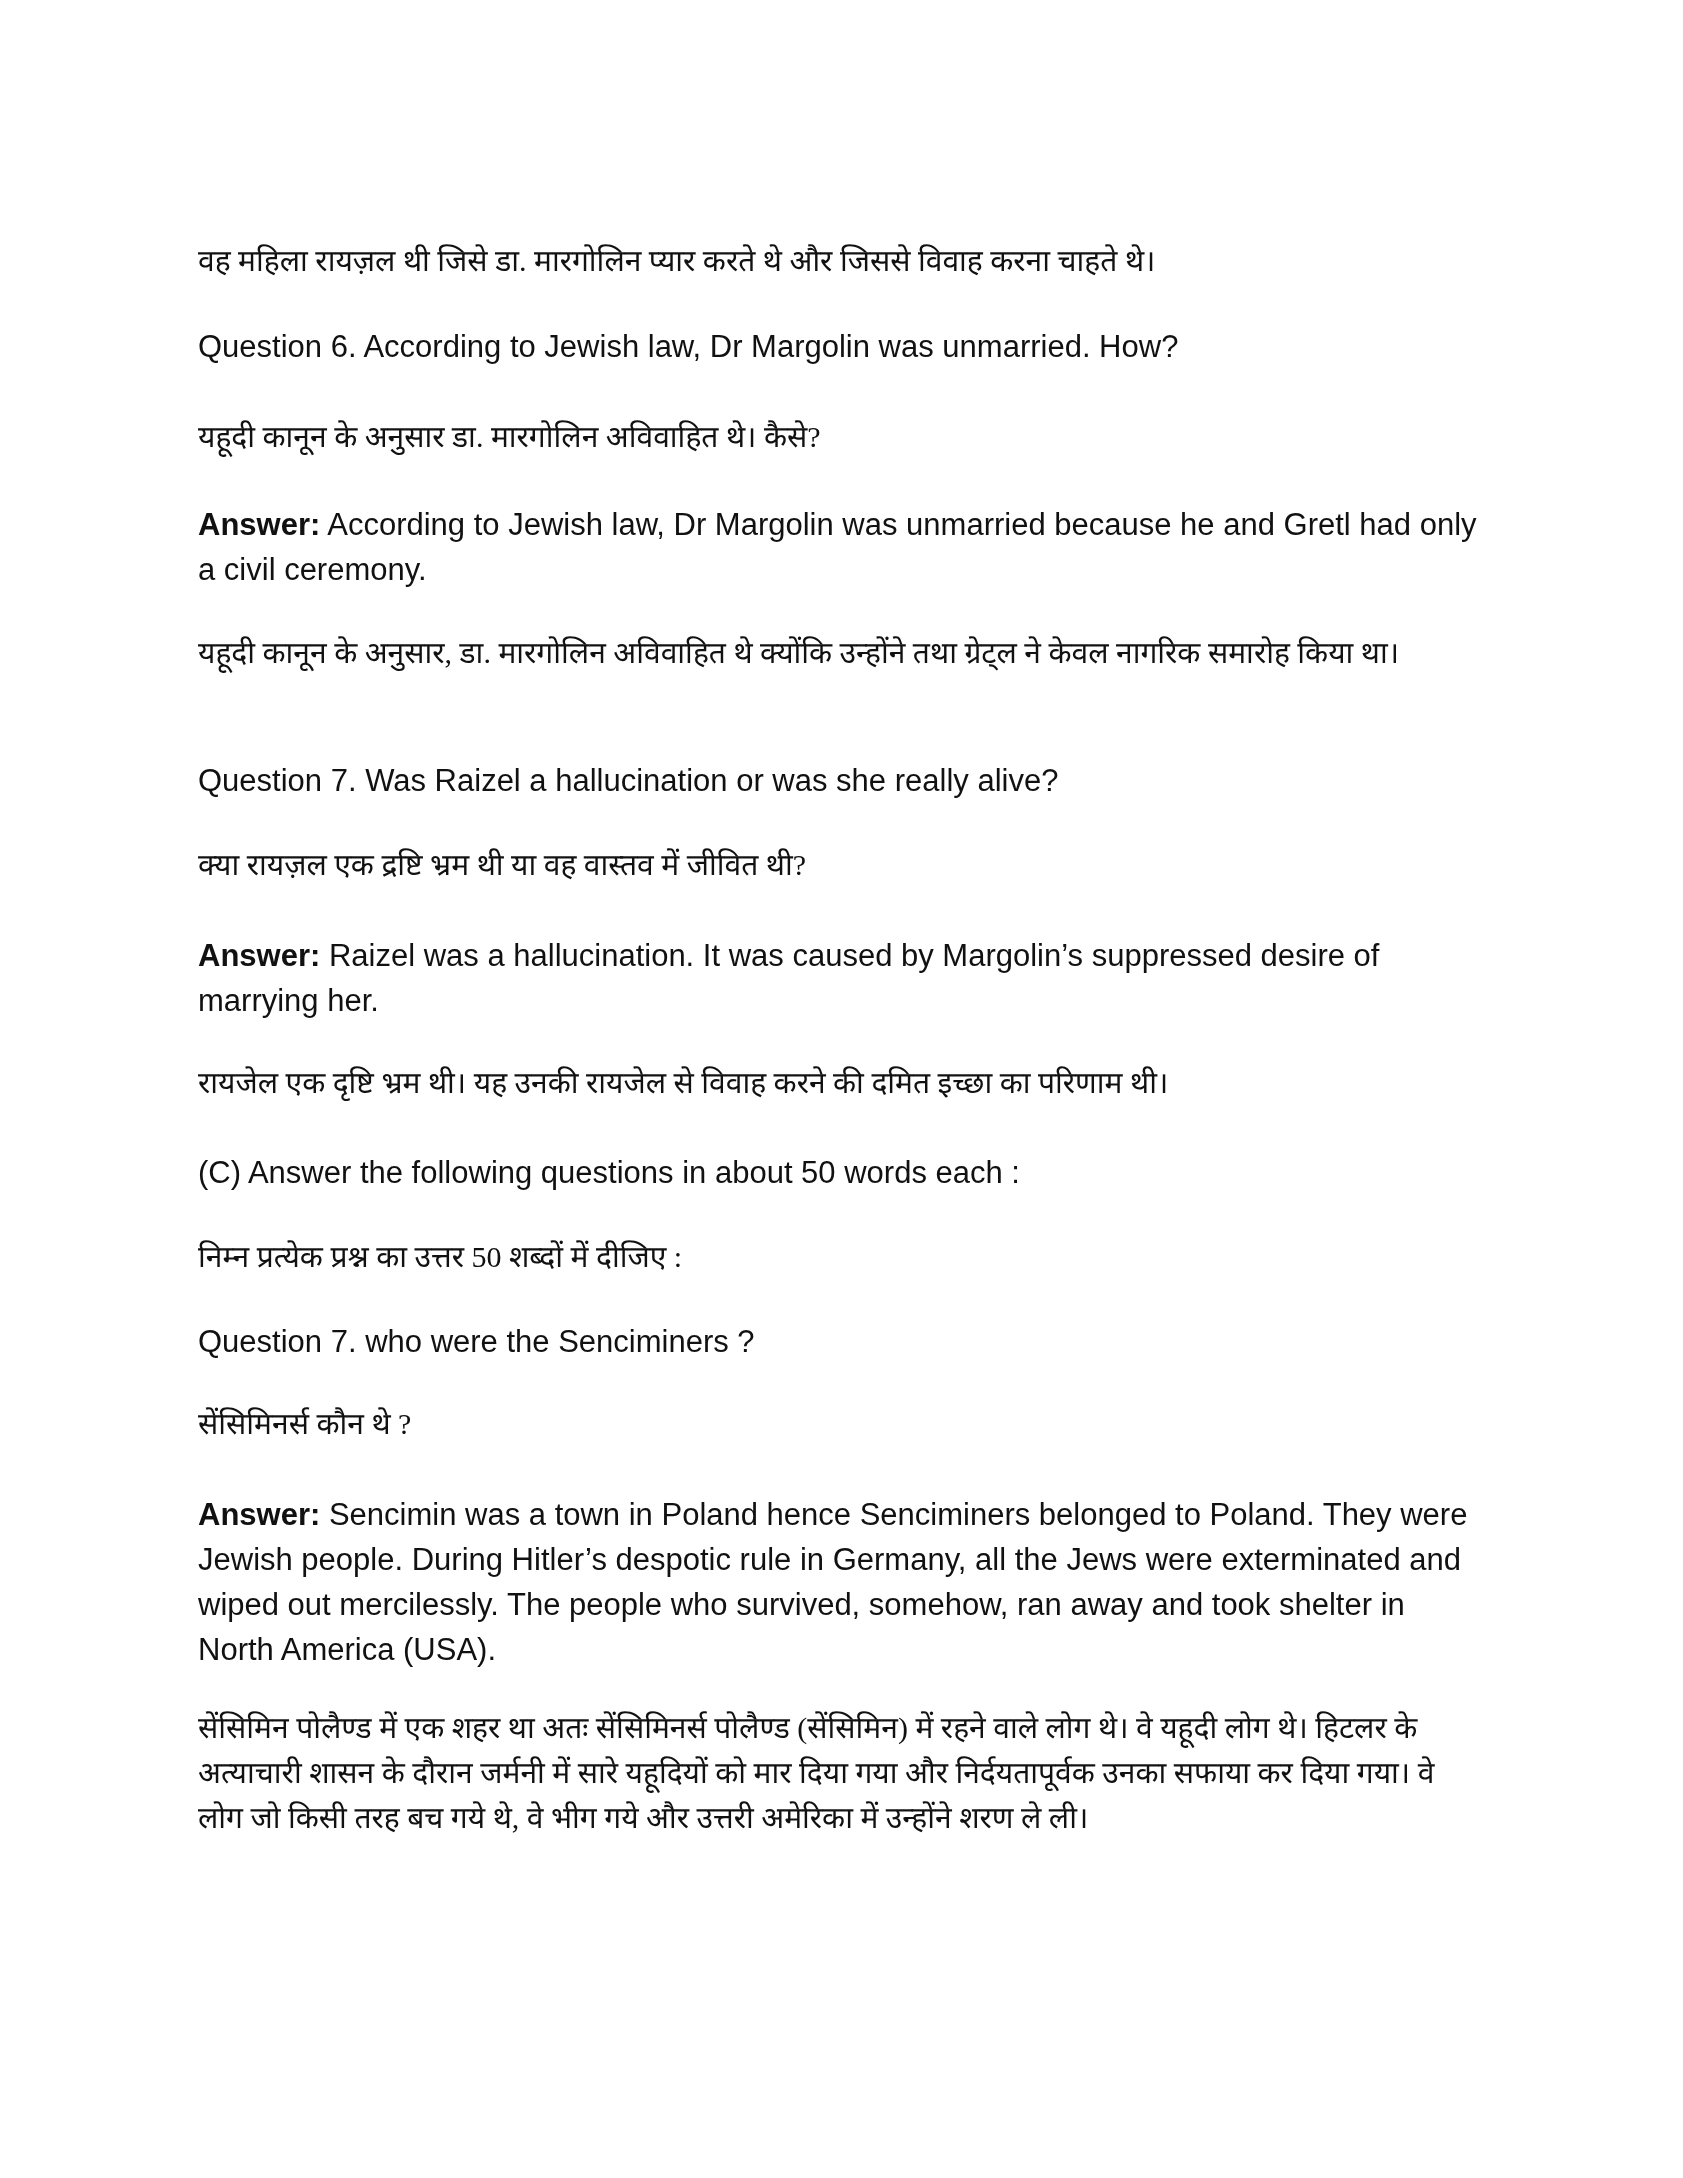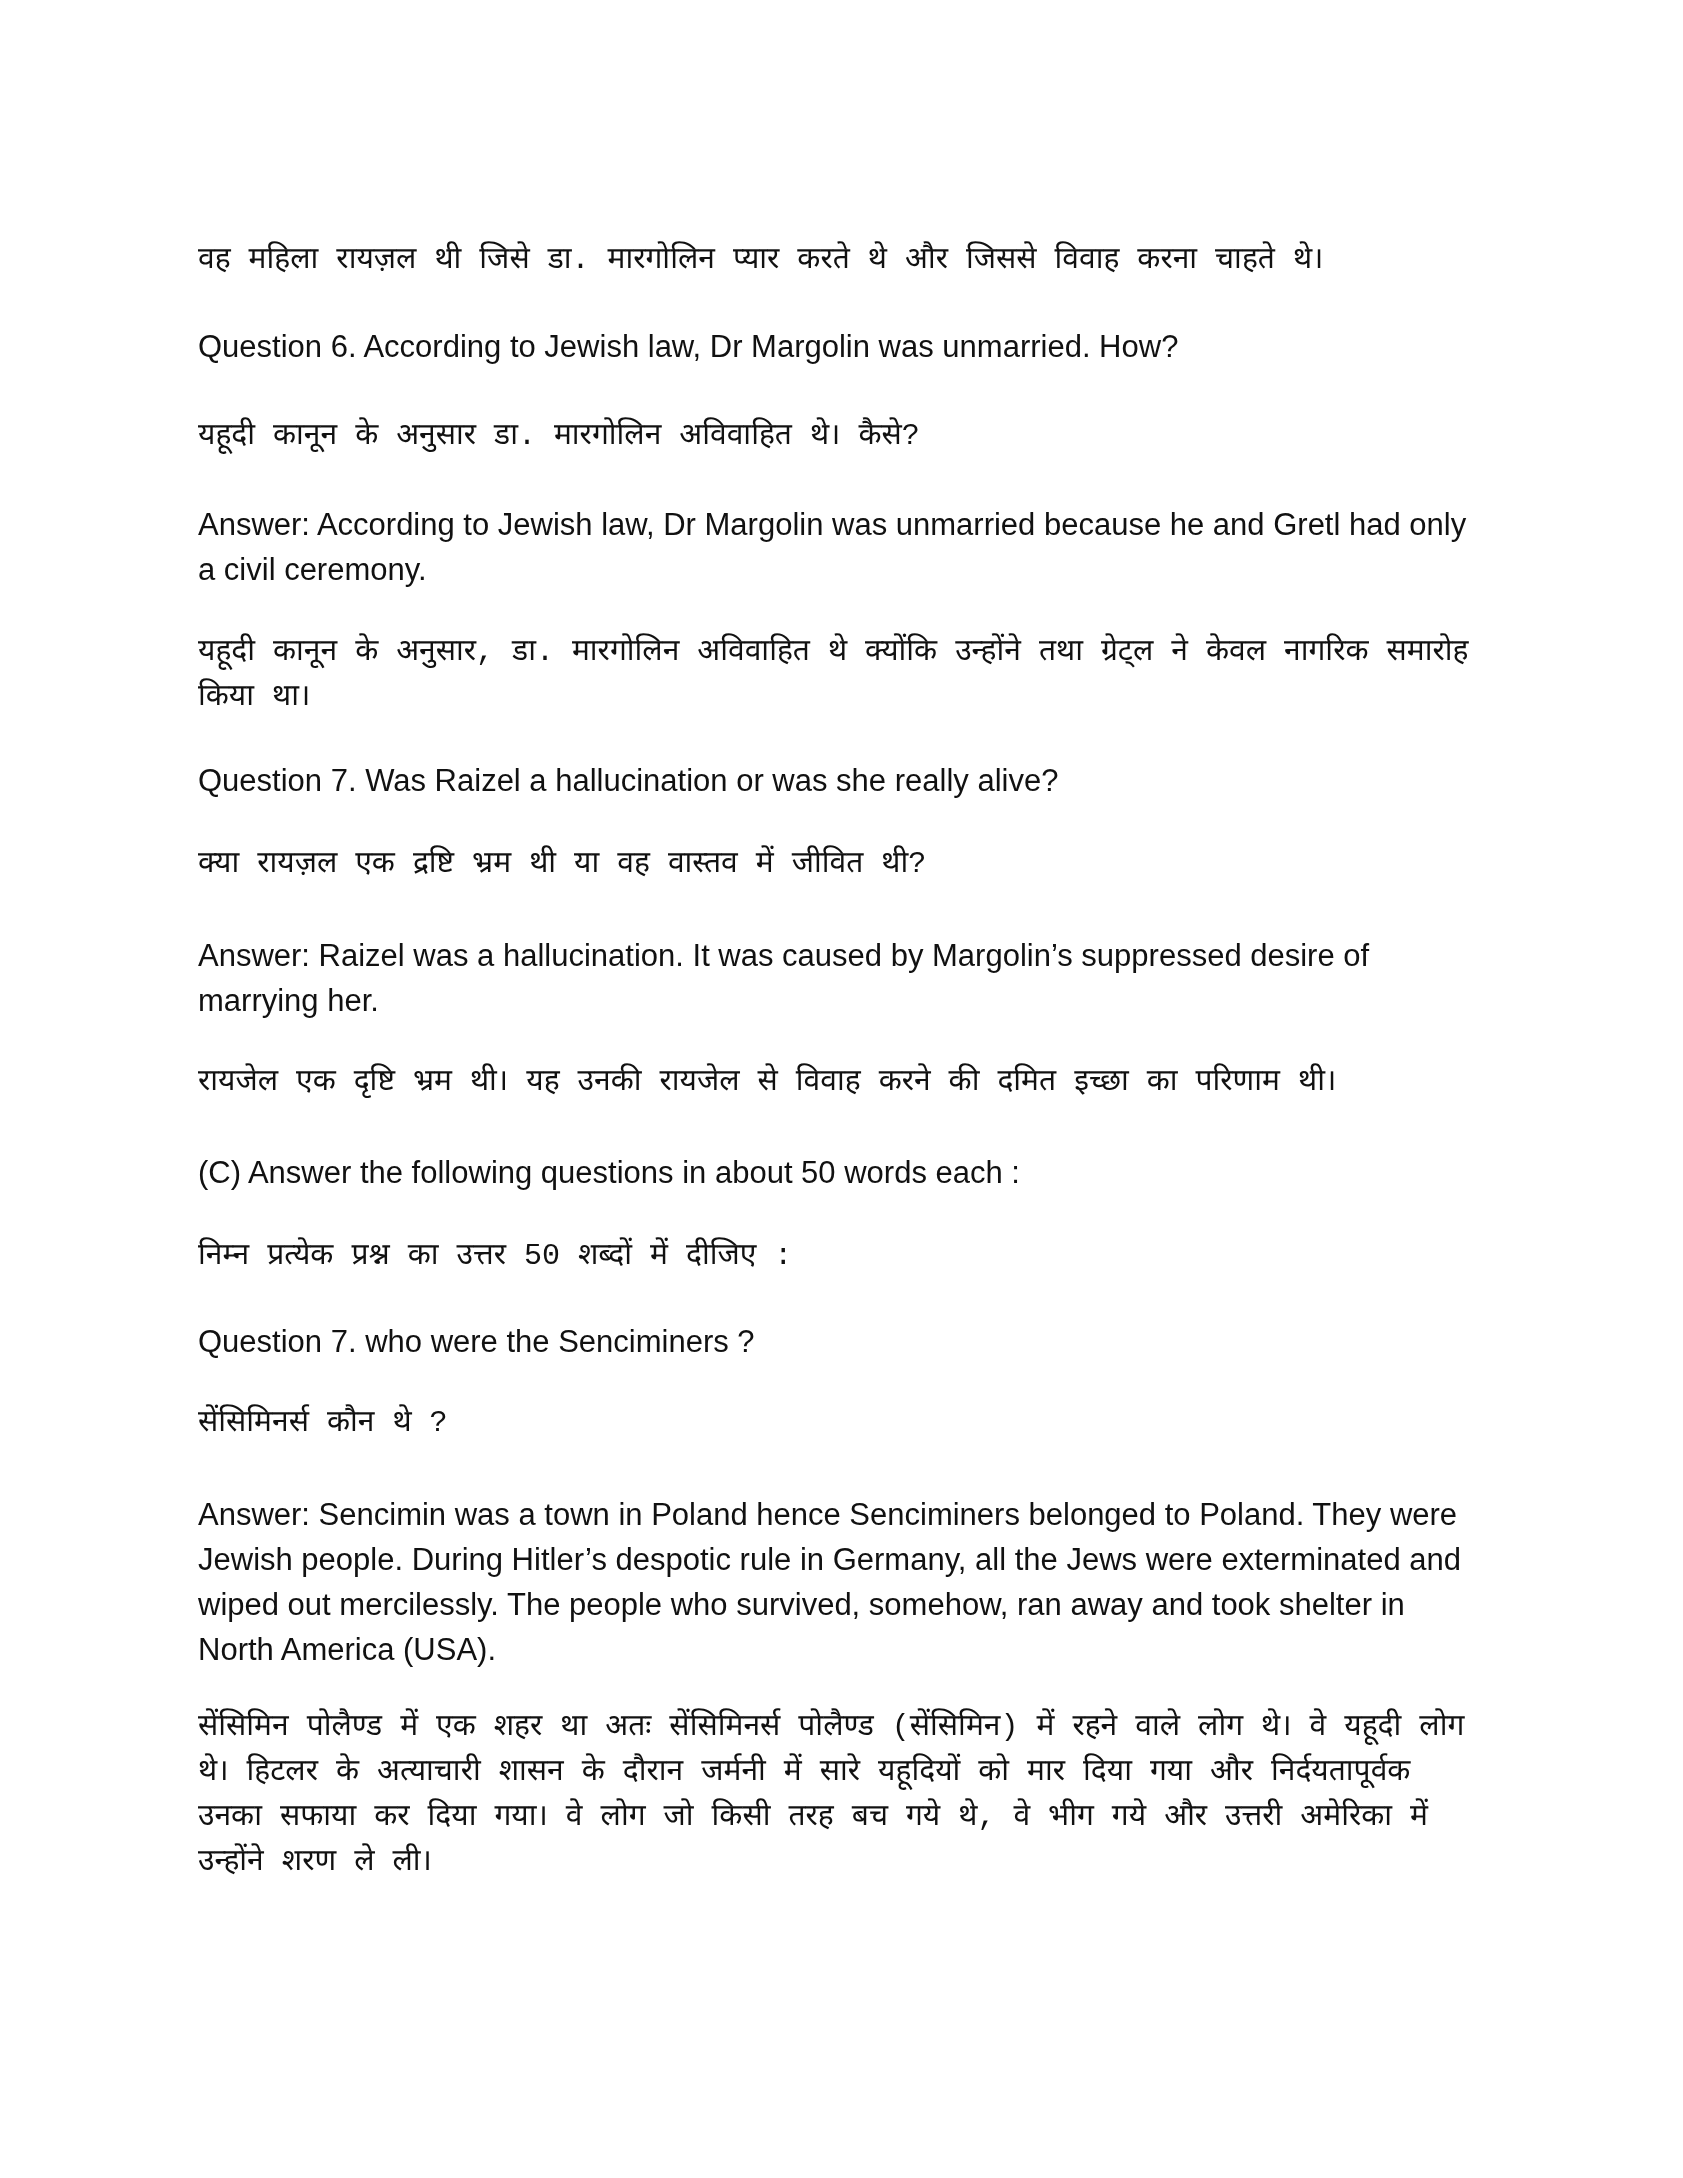--- a/index.html
+++ b/index.html
@@ -1,22 +1,22 @@
 <!DOCTYPE html>
 <html><head>
 <meta charset="utf-8">
 <style>
   html, body { margin: 0; padding: 0; background: #ffffff; }
   body { width: 1683px; height: 2178px; position: relative; overflow: hidden;
          font-family: "Liberation Sans", "DejaVu Sans", sans-serif; color: #111; }
   .page { position: absolute; left: 198px; top: 0; width: 1287px; }
   .p { position: absolute; left: 0; width: 1287px; font-size: 31px; line-height: 45px; margin: 0; white-space: normal; }
-  .hi { font-family: Liberation Mono, monospace; font-size: 30px; }
+  .hi { font-family: Liberation Serif, serif; font-size: 30px; }
   .b { font-weight: normal; }
-  .lbl { font-weight: normal; }
+  .lbl { font-weight: bold; }
 </style>
 </head>
 <body>
 
 <div class="page">
   <p class="p hi" style="top:238px">वह महिला रायज़ल थी जिसे डा. मारगोलिन प्यार करते थे और जिससे विवाह करना चाहते थे।</p>
 
   <p class="p b" style="top:324px">Question 6. According to Jewish law, Dr Margolin was unmarried. How?</p>
   <p class="p hi" style="top:414px">यहूदी कानून के अनुसार डा. मारगोलिन अविवाहित थे। कैसे?</p>
   <p class="p" style="top:502px"><span class="lbl">Answer:</span><span> According to Jewish law, Dr Margolin was unmarried because he and Gretl had only a civil ceremony.</span></p>

